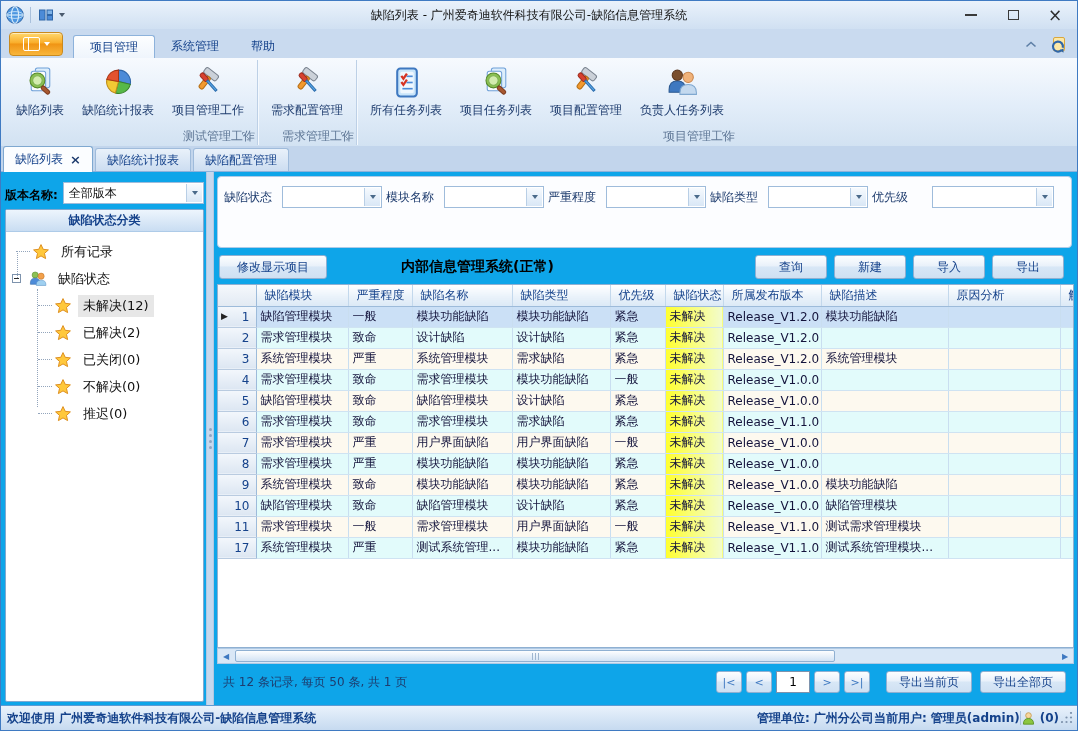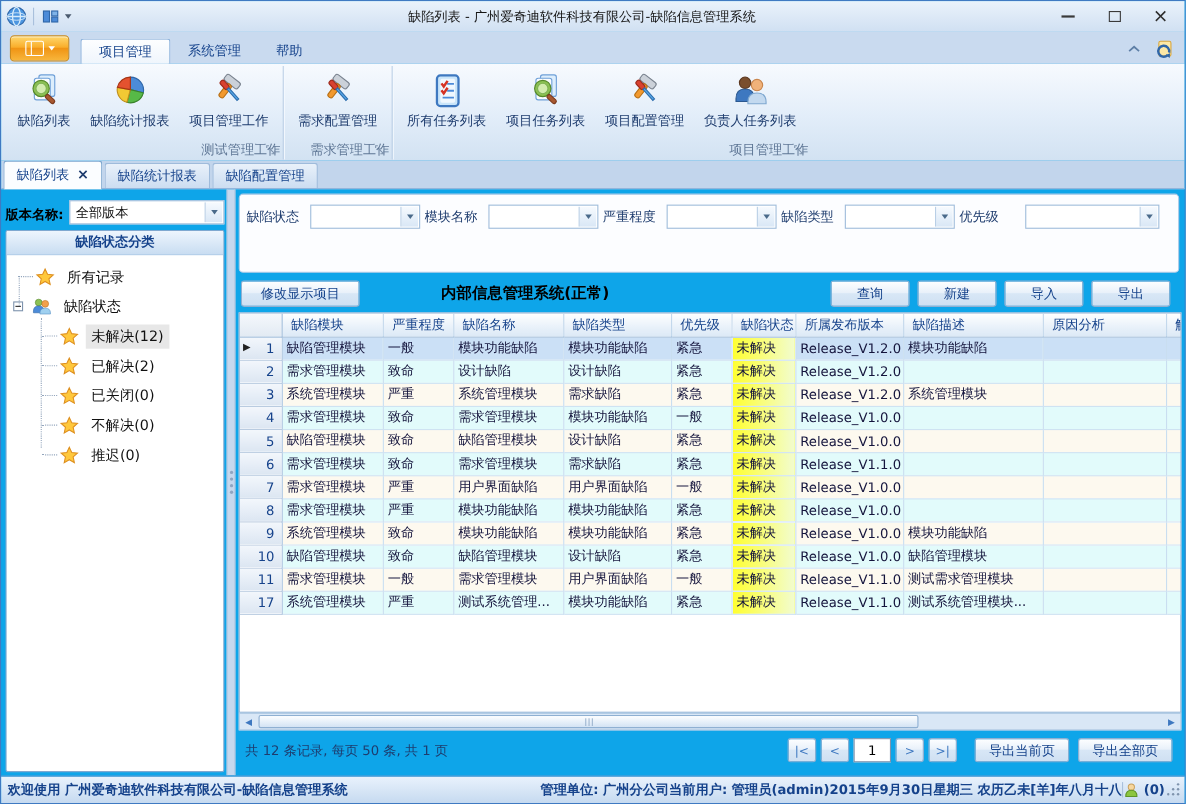--- a/index.html
+++ b/index.html
@@ -672,21 +672,20 @@
       </div>
 
     </div>
   </div>
 
   <div class="statusbar">
     <span>欢迎使用 广州爱奇迪软件科技有限公司-缺陷信息管理系统</span>
     <span class="sb-spacer"></span>
     <span>管理单位: 广州分公司</span>
     <span>当前用户: 管理员(admin)</span>
-    <span>2015年9月30日星期三 农历乙未[羊]年八月十八</span>
     <span class="sb-sep"></span>
     <span class="sb-online">
       <span class="icon14" id="person-slot">
           <svg viewBox="0 0 16 16" width="15" height="15">
             <circle cx="8" cy="4.8" r="3" fill="#F7D79E" stroke="#C9A05C"></circle>
             <path d="M2.6 14 q0-6 5.4-6 q5.4 0 5.4 6 Z" fill="#8CC63F" stroke="#5E9426"></path>
           </svg>
         </span>
       <span>(0)</span>
     </span>

